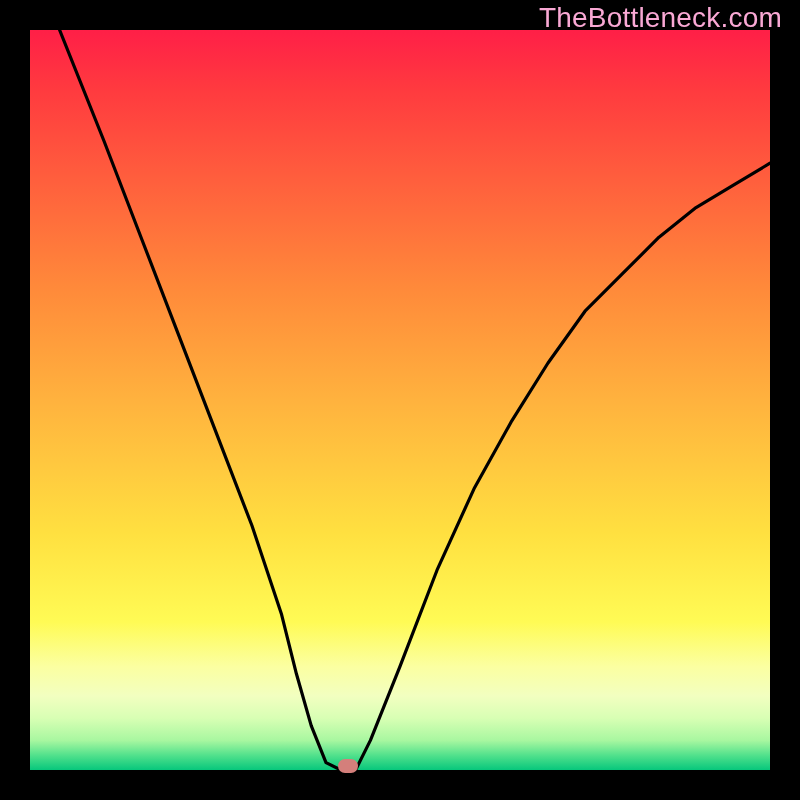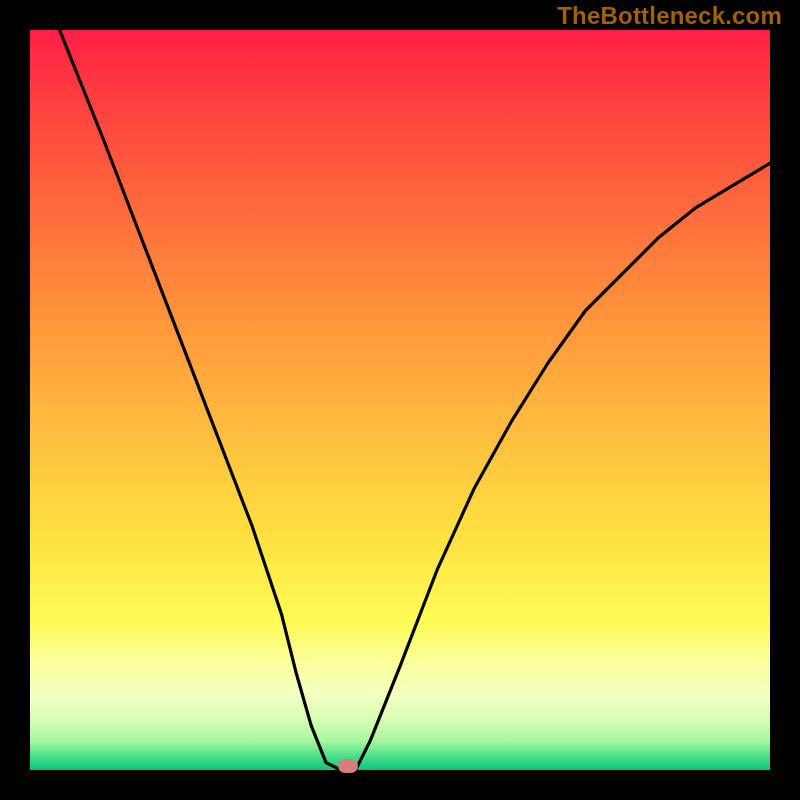--- a/index.html
+++ b/index.html
@@ -14,23 +14,23 @@
   .frame {
     position: relative;
     width: 800px;
     height: 800px;
     background: #000;
   }
   .watermark {
     position: absolute;
     top: 2px;
     right: 18px;
-    color: #a16207;
-    font-size: 24px;
-    font-weight: 700;
+    color: #f9a8d4;
+    font-size: 28px;
+    font-weight: 400;
     letter-spacing: 0.2px;
     z-index: 5;
     user-select: none;
   }
   .plot {
     position: absolute;
     left: 30px;
     top: 30px;
     width: 740px;
     height: 740px;

